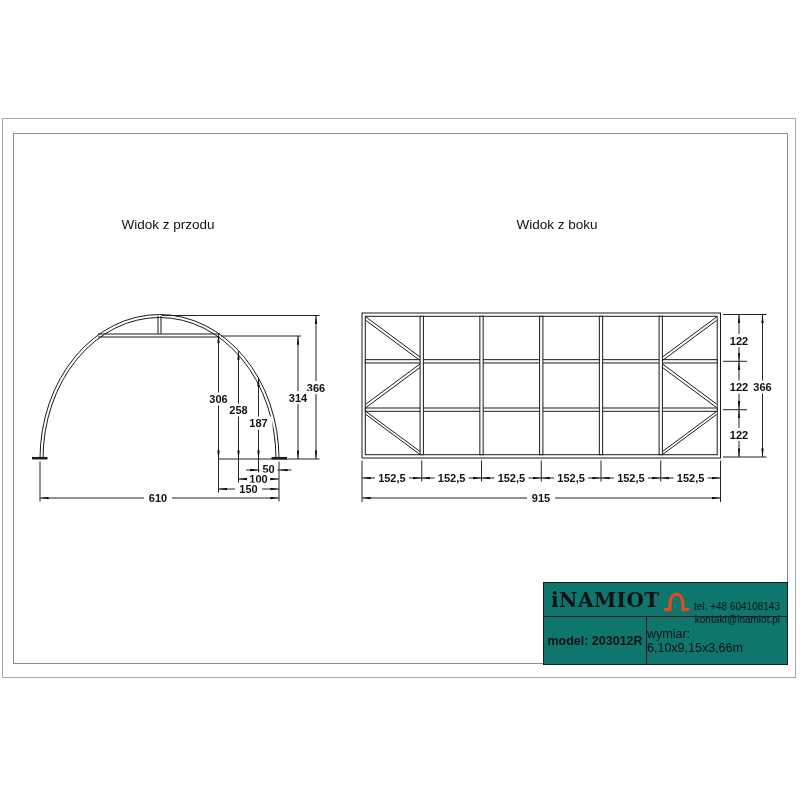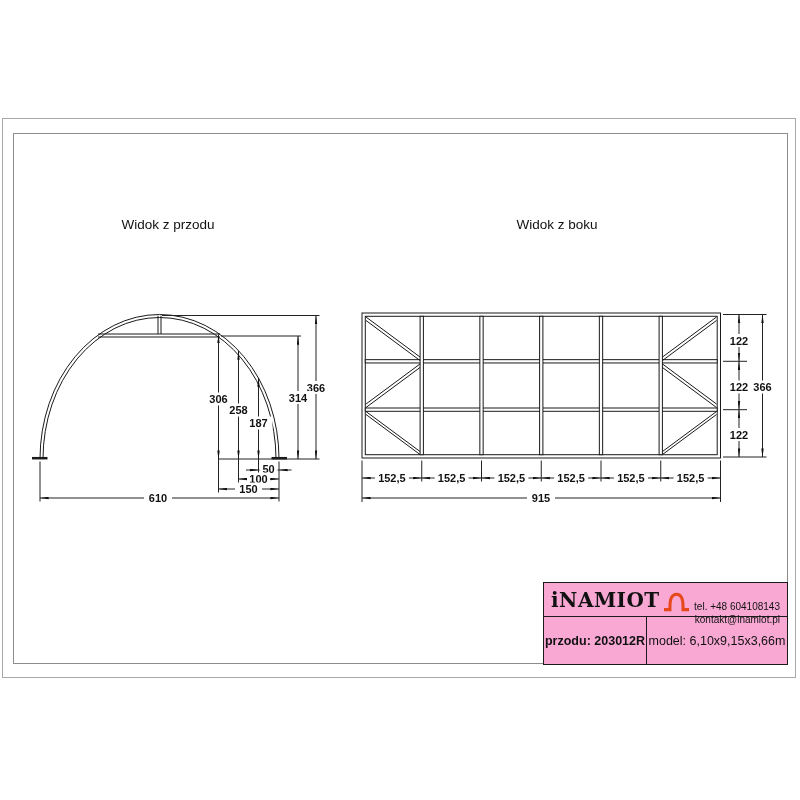--- a/index.html
+++ b/index.html
@@ -11,21 +11,21 @@
        border:1.5px solid #8c8c8c;box-sizing:border-box;}
   svg.drawing{position:absolute;left:0;top:0;width:800px;height:800px;}
   .s{stroke:#1a1a1a;stroke-width:1;fill:none;}
   .sf{stroke:#1a1a1a;stroke-width:1;fill:#ffffff;}
   .foot{stroke:#1a1a1a;stroke-width:2.5;fill:none;}
   .d{stroke:#222;stroke-width:1;fill:none;}
   .lbl-bg{fill:#ffffff;stroke:none;}
   .dim{font:bold 11px "Liberation Sans", sans-serif;fill:#111;text-anchor:middle;}
   .vtitle{font:13.5px "Liberation Sans", sans-serif;fill:#111;text-anchor:middle;}
   
-  .tblock{position:absolute;left:543px;top:582px;width:245px;height:83px;background:#f9a8d4;
+  .tblock{position:absolute;left:543px;top:582px;width:245px;height:83px;background:#0f766e;
        border:1.5px solid #1b1b1b;box-sizing:border-box;display:flex;flex-direction:column;}
   .tb-row1{height:33px;border-bottom:1.5px solid #1b1b1b;display:flex;align-items:center;}
   .brand{font-family:"DejaVu Serif", serif;font-weight:bold;font-size:20px;
        letter-spacing:0.5px;margin-left:7px;line-height:1;white-space:nowrap;}
   .logo-svg{width:29px;height:25px;margin-left:2px;margin-top:2px;flex:0 0 auto;}
   .contact{margin-left:auto;text-align:right;padding-right:7px;font-size:10px;
        line-height:12.5px;white-space:nowrap;margin-top:28px;}
   .tb-row2{height:24px;border-bottom:1.5px solid #1b1b1b;display:flex;
        align-items:center;justify-content:center;font-size:13px;}
   .tb-row3{flex:1;display:flex;}
@@ -200,16 +200,16 @@
     <span class="brand">iNAMIOT</span>
     <svg class="logo-svg" viewBox="0 0 30 26">
       <path d="M2 22.5 H8.2 V19 C8.2 10 11 6.5 15 6.5 C19 6.5 21.8 10 21.8 19 V22.5 H28" fill="none" stroke="#e8491c" stroke-width="3.2"></path>
     </svg>
     <span class="contact">
       <span>tel. +48 604108143</span><br>
       <span>kontakt@inamiot.pl</span>
     </span>
   </div>
   <div class="tb-row3">
-    <div class="cell-model">przodu: 203012R</div>
-    <div class="cell-size">model: 6,10x9,15x3,66m</div>
+    <div class="cell-model">model: 203012R</div>
+    <div class="cell-size">wymiar: 6,10x9,15x3,66m</div>
   </div>
 </div>
 
 </body></html>

